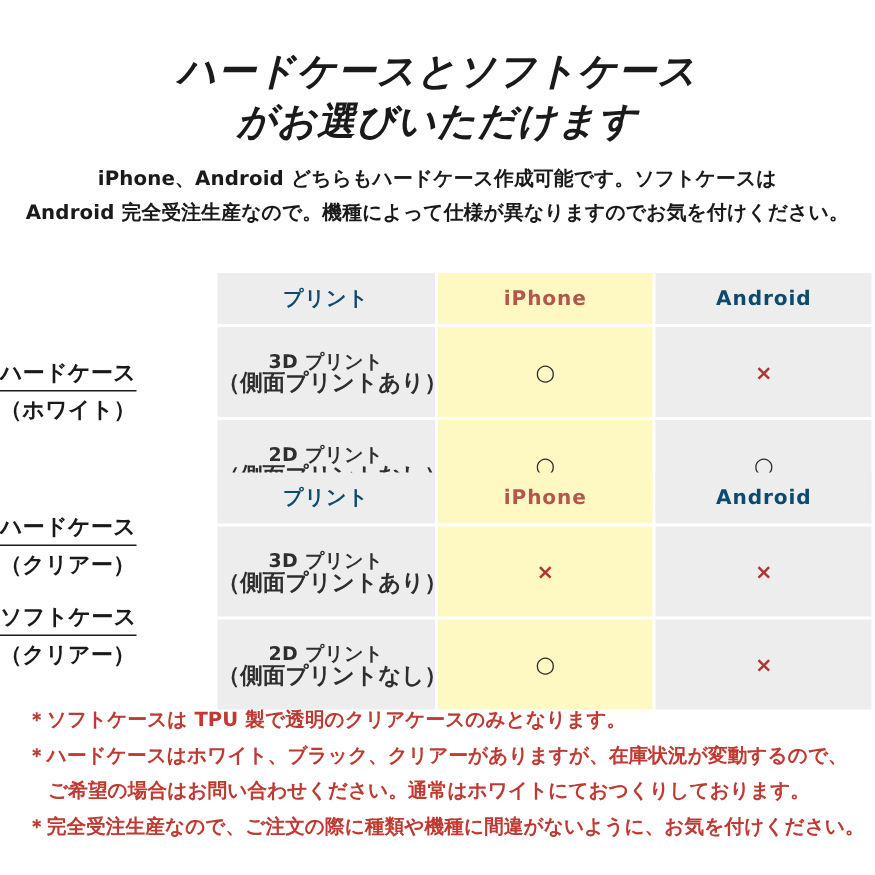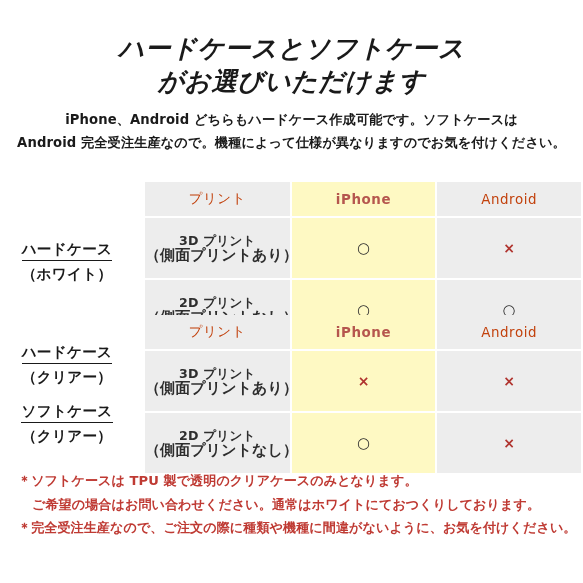--- a/index.html
+++ b/index.html
@@ -64,21 +64,20 @@
     width: 583px;
     display: flex;
     align-items: center;
   }
   #group-1 { top: 180px; }
   #group-2 { top: 313px; }
 
   .row-labels {
     width: 143px;
     flex: 0 0 143px;
-    text-align: center;
     padding-right: 9px;
     box-sizing: border-box;
   }
   .label-pair {
     margin: 0;
   }
   .label-pair + .label-pair {
     margin-top: 14px;
   }
   .label-main {
@@ -122,23 +121,23 @@
     font-size: 12.6px;
     color: #333333;
   }
   .matrix tr.head td { height: 34px; }
   .matrix tr.body td { height: 35px; }
 
   .matrix td.pink { background: #fef9c3; }
 
   .head-label {
     font-size: 13.4px;
-    font-weight: 400;
+    font-weight: 700;
     letter-spacing: 0.6px;
-    color: #c2410c;
+    color: #0c4a6e;
   }
   .head-label.accent {
     color: #b5564e;
     font-weight: 700;
   }
 
   .cell-text {
     line-height: 15px;
     padding: 15px 0;
     text-align: center;
@@ -328,17 +327,18 @@
           <td>
             <span class="mark mark-cross">×</span>
           </td>
         </tr>
       </tbody>
     </table>
   </div>
 
   <div class="notes">
     <div class="note-line">＊ソフトケースは TPU 製で透明のクリアケースのみとなります。</div>
+    <div class="note-line">＊ハードケースはホワイト、ブラック、クリアーがありますが、在庫状況が変動するので、</div>
     <div class="note-line indent">ご希望の場合はお問い合わせください。通常はホワイトにておつくりしております。</div>
     <div class="note-line">＊完全受注生産なので、ご注文の際に種類や機種に間違がないように、お気を付けください。</div>
   </div>
 
 </div>
 
 </body></html>

